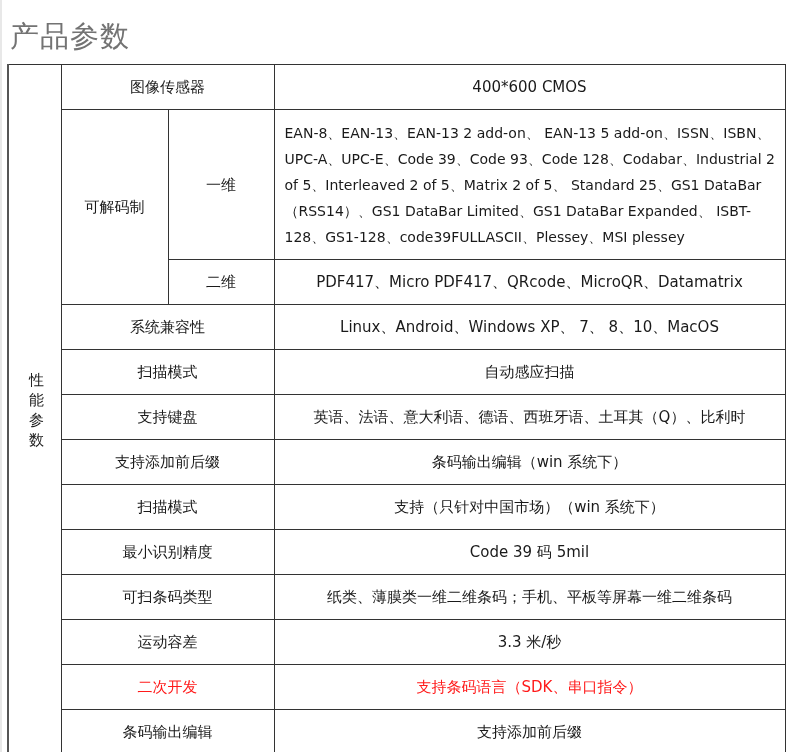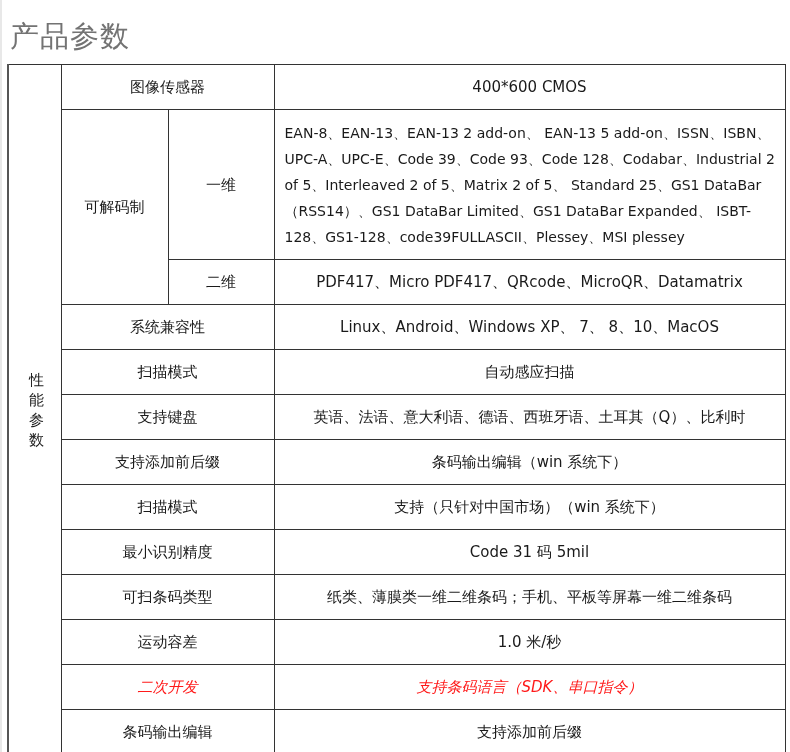--- a/index.html
+++ b/index.html
@@ -58,21 +58,20 @@
       display: block;
     }
     td.value-left {
       text-align: left !important;
       font-size: 14px !important;
       line-height: 26px !important;
       padding: 0 8px 0 10px !important;
     }
     td.red {
       color: #ff1a1a !important;
-      font-style: italic;
     }
     tr.r45 td { height: 44px; }
     tr.r150 td { height: 149px; }
   </style>
 </head>
 <body>
 
 <div class="left-edge"></div>
 
 <div class="page-title">产品参数</div>
@@ -119,29 +118,29 @@
     <tr class="r45">
       <td colspan="2">支持添加前后缀</td>
       <td>条码输出编辑（win 系统下）</td>
     </tr>
     <tr class="r45">
       <td colspan="2">扫描模式</td>
       <td>支持（只针对中国市场）（win 系统下）</td>
     </tr>
     <tr class="r45">
       <td colspan="2">最小识别精度</td>
-      <td>Code 31 码 5mil</td>
+      <td>Code 39 码 5mil</td>
     </tr>
     <tr class="r45">
       <td colspan="2">可扫条码类型</td>
       <td>纸类、薄膜类一维二维条码；手机、平板等屏幕一维二维条码</td>
     </tr>
     <tr class="r45">
       <td colspan="2">运动容差</td>
-      <td>1.0 米/秒</td>
+      <td>3.3 米/秒</td>
     </tr>
     <tr class="r45">
       <td colspan="2" class="red">二次开发</td>
       <td class="red">支持条码语言（SDK、串口指令）</td>
     </tr>
     <tr class="r45">
       <td colspan="2">条码输出编辑</td>
       <td>支持添加前后缀</td>
     </tr>
 

